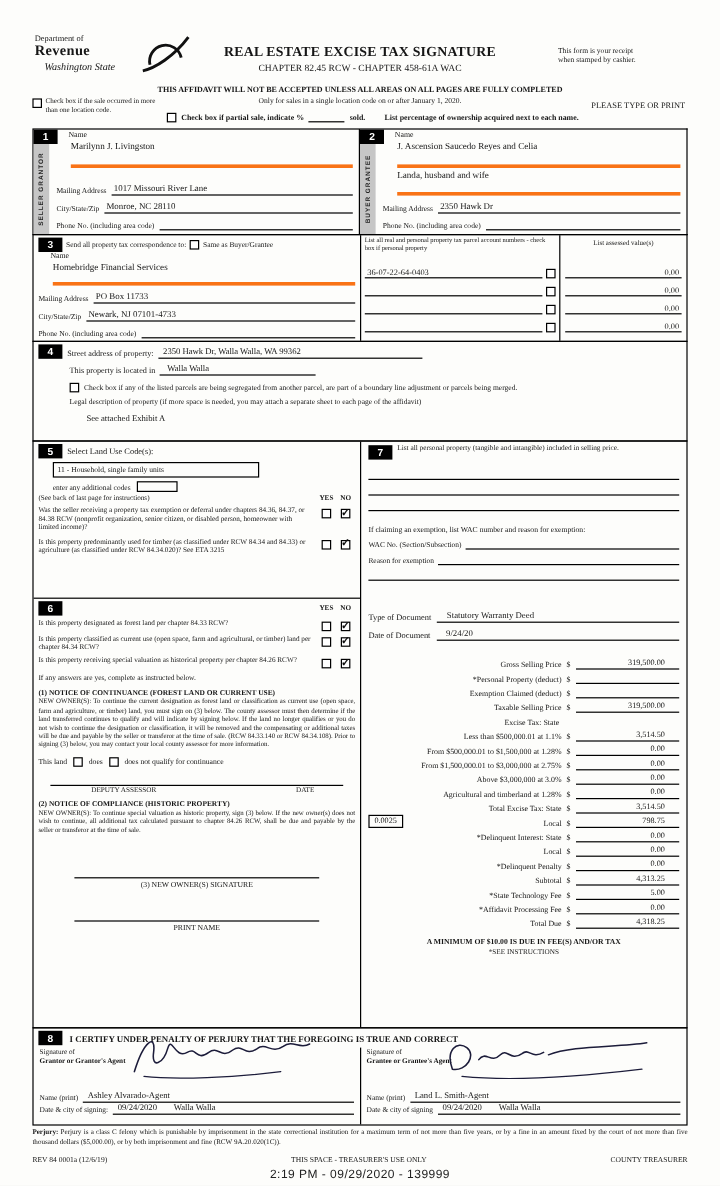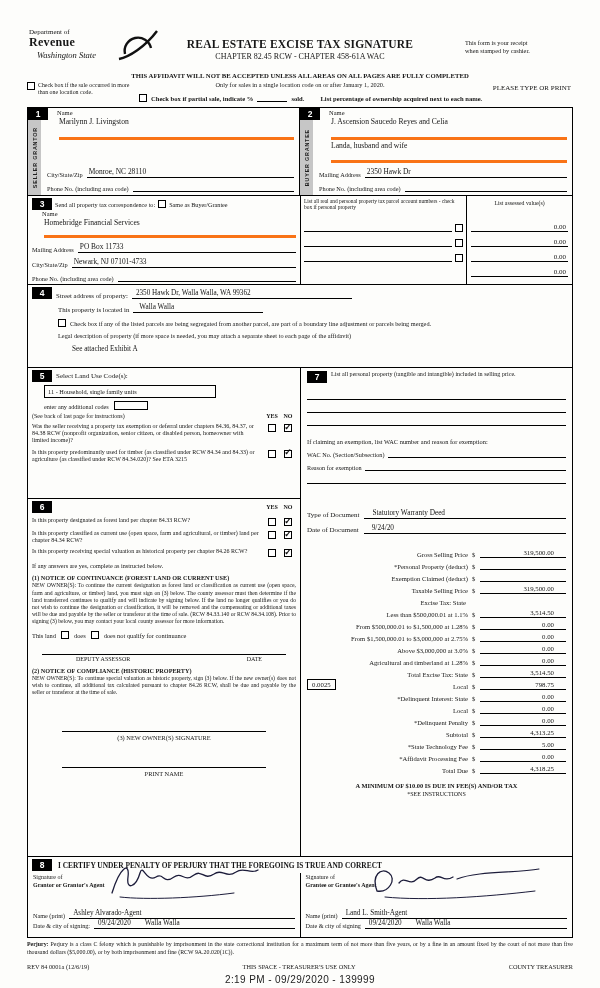--- a/index.html
+++ b/index.html
@@ -169,20 +169,24 @@
     <div class="pbox">
       <span class="badge pbadge">1</span>
       <div class="sidebar">
           <span>SELLER GRANTOR</span>
         </div>
       <div class="pfields">
         <div class="nlbl">Name</div>
         <div class="nval">Marilynn J. Livingston</div>
         <div class="sp"></div>
         <div class="frow">
+            <span class="flbl">Mailing Address</span>
+            <span class="fval">1017 Missouri River Lane</span>
+          </div>
+        <div class="frow">
             <span class="flbl">City/State/Zip</span>
             <span class="fval">Monroe, NC 28110</span>
           </div>
         <div class="frow">
             <span class="flbl">Phone No. (including area code)</span>
             <span class="fval"></span>
           </div>
       </div>
     </div>
     <div class="pbox">
@@ -225,20 +229,24 @@
           <span class="flbl">City/State/Zip</span>
           <span class="fval">Newark, NJ 07101-4733</span>
         </div>
       <div class="frow">
           <span class="flbl">Phone No. (including area code)</span>
           <span class="fval"></span>
         </div>
     </div>
     <div class="c3mid">
       <div class="c3midhead">List all real and personal property tax parcel account numbers - check box if personal property</div>
+      <div class="prow">
+          <span class="fill">36-07-22-64-0403</span>
+          <span class="cb"></span>
+        </div>
       <div class="prow">
           <span class="fill"></span>
           <span class="cb"></span>
         </div>
       <div class="prow">
           <span class="fill"></span>
           <span class="cb"></span>
         </div>
       <div class="prow">
           <span class="fill"></span>

